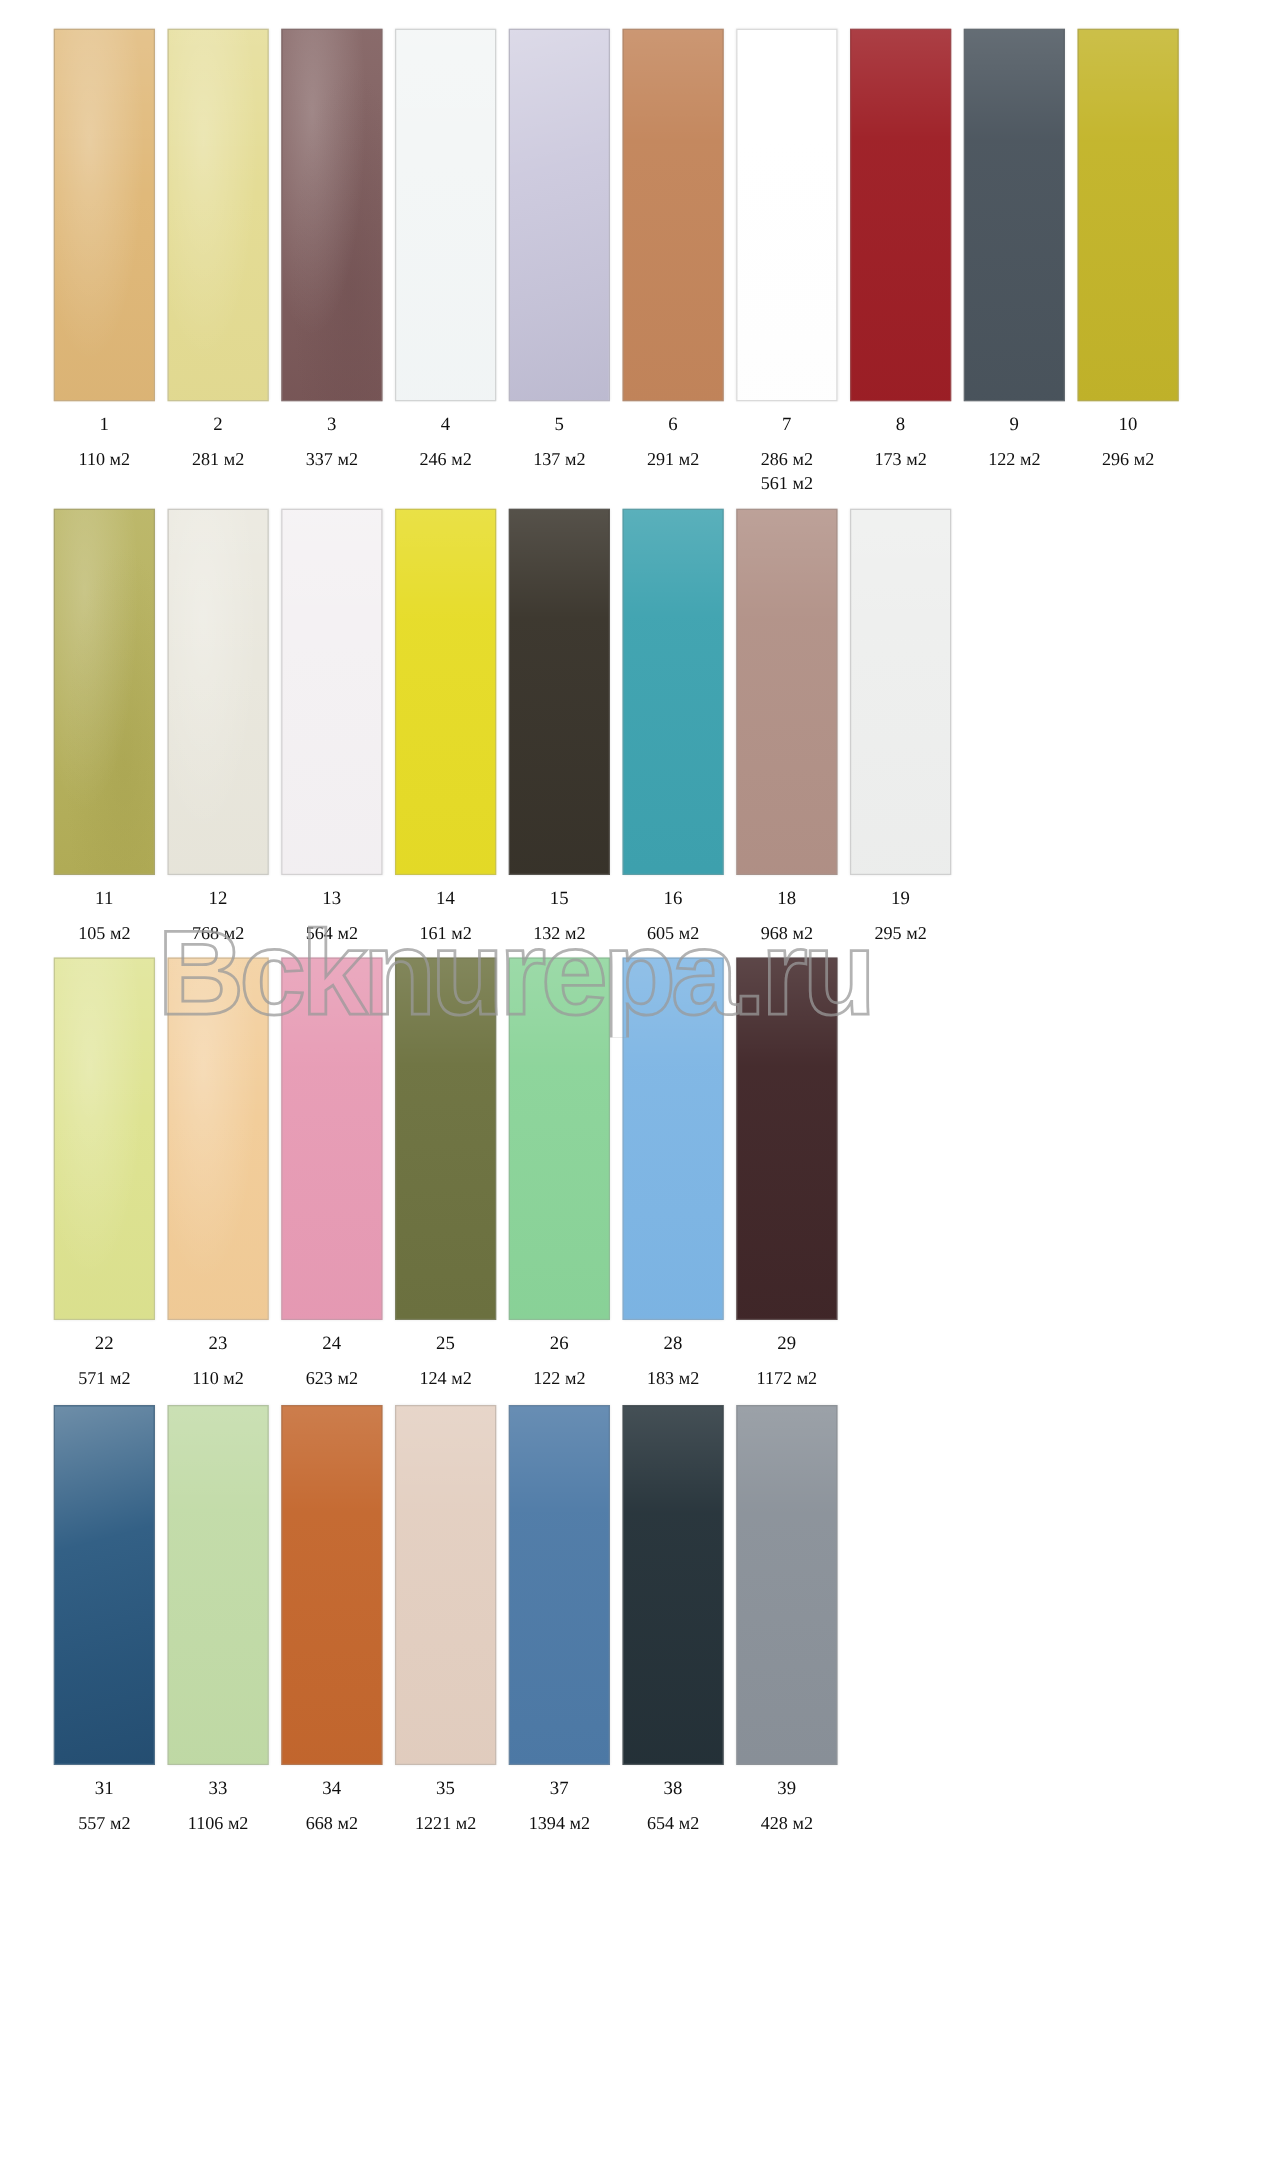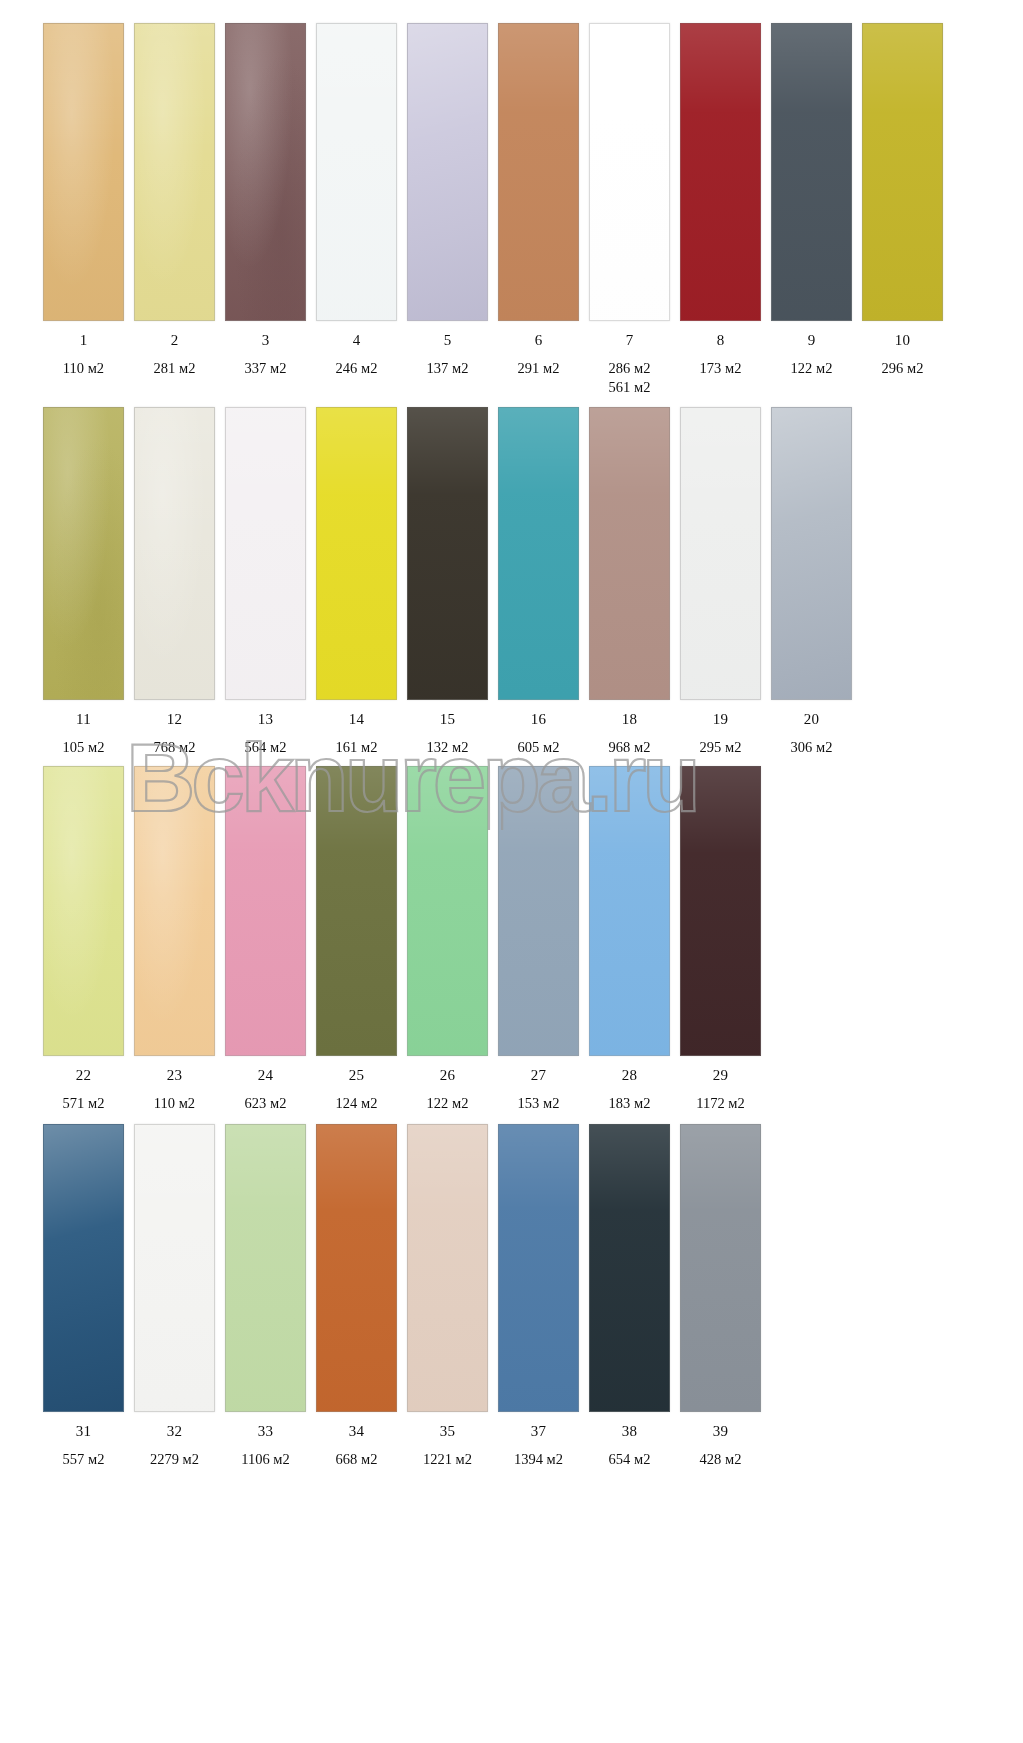--- a/index.html
+++ b/index.html
@@ -225,27 +225,20 @@
         <div class="chip-num">18</div>
         <div class="chip-area">968 м2</div>
       </div>
       <div class="swatch-cell">
         <div class="chip" style="background: rgb(238, 239, 238);">
           <div class="chip-sheen" style="background: linear-gradient(rgba(255, 255, 255, 0.14) 0%, rgba(255, 255, 255, 0.02) 30%, rgba(224, 226, 225, 0.18) 100%);"></div>
         </div>
         <div class="chip-num">19</div>
         <div class="chip-area">295 м2</div>
       </div>
-      <div class="swatch-cell">
-        <div class="chip" style="background: rgb(180, 188, 198);">
-          <div class="chip-sheen" style="background: linear-gradient(165deg, rgba(255, 255, 255, 0.3) 0%, rgba(255, 255, 255, 0.02) 38%, rgba(154, 164, 178, 0.333) 72%, rgba(154, 164, 178, 0.667) 100%);"></div>
-        </div>
-        <div class="chip-num">20</div>
-        <div class="chip-area">306 м2</div>
-      </div>
     </div>
   <div class="swatch-row" id="row-3">
       <div class="swatch-cell">
         <div class="chip" style="background: rgb(222, 227, 146);">
           <div class="chip-sheen" style="background: radial-gradient(at 35% 30%, rgba(255, 255, 255, 0.26), rgba(255, 255, 255, 0) 60%), linear-gradient(rgba(255, 255, 255, 0.14) 0%, rgba(255, 255, 255, 0) 45%, rgba(204, 211, 127, 0.227) 100%);"></div>
         </div>
         <div class="chip-num">22</div>
         <div class="chip-area">571 м2</div>
       </div>
       <div class="swatch-cell">
@@ -270,27 +263,20 @@
         <div class="chip-area">124 м2</div>
       </div>
       <div class="swatch-cell">
         <div class="chip" style="background: rgb(140, 212, 154);">
           <div class="chip-sheen" style="background: linear-gradient(rgba(255, 255, 255, 0.14) 0%, rgba(255, 255, 255, 0.02) 30%, rgba(121, 196, 137, 0.18) 100%);"></div>
         </div>
         <div class="chip-num">26</div>
         <div class="chip-area">122 м2</div>
       </div>
       <div class="swatch-cell">
-        <div class="chip" style="background: rgb(147, 166, 184);">
-          <div class="chip-sheen" style="background: linear-gradient(rgba(255, 255, 255, 0.14) 0%, rgba(255, 255, 255, 0.02) 30%, rgba(129, 150, 170, 0.18) 100%);"></div>
-        </div>
-        <div class="chip-num">27</div>
-        <div class="chip-area">153 м2</div>
-      </div>
-      <div class="swatch-cell">
         <div class="chip" style="background: rgb(127, 182, 228);">
           <div class="chip-sheen" style="background: linear-gradient(rgba(255, 255, 255, 0.14) 0%, rgba(255, 255, 255, 0.02) 30%, rgba(107, 166, 217, 0.18) 100%);"></div>
         </div>
         <div class="chip-num">28</div>
         <div class="chip-area">183 м2</div>
       </div>
       <div class="swatch-cell">
         <div class="chip" style="background: rgb(66, 40, 42);">
           <div class="chip-sheen" style="background: linear-gradient(rgba(255, 255, 255, 0.14) 0%, rgba(255, 255, 255, 0.02) 30%, rgba(52, 30, 32, 0.18) 100%);"></div>
         </div>
@@ -298,27 +284,20 @@
         <div class="chip-area">1172 м2</div>
       </div>
     </div>
   <div class="swatch-row" id="row-4">
       <div class="swatch-cell">
         <div class="chip" style="background: rgb(47, 93, 131);">
           <div class="chip-sheen" style="background: linear-gradient(165deg, rgba(255, 255, 255, 0.3) 0%, rgba(255, 255, 255, 0.02) 38%, rgba(31, 70, 104, 0.333) 72%, rgba(31, 70, 104, 0.667) 100%);"></div>
         </div>
         <div class="chip-num">31</div>
         <div class="chip-area">557 м2</div>
-      </div>
-      <div class="swatch-cell">
-        <div class="chip" style="background: rgb(244, 244, 242);">
-          <div class="chip-sheen" style="background: linear-gradient(rgba(255, 255, 255, 0.14) 0%, rgba(255, 255, 255, 0.02) 30%, rgba(232, 232, 230, 0.18) 100%);"></div>
-        </div>
-        <div class="chip-num">32</div>
-        <div class="chip-area">2279 м2</div>
       </div>
       <div class="swatch-cell">
         <div class="chip" style="background: rgb(194, 219, 168);">
           <div class="chip-sheen" style="background: linear-gradient(rgba(255, 255, 255, 0.14) 0%, rgba(255, 255, 255, 0.02) 30%, rgba(176, 205, 148, 0.18) 100%);"></div>
         </div>
         <div class="chip-num">33</div>
         <div class="chip-area">1106 м2</div>
       </div>
       <div class="swatch-cell">
         <div class="chip" style="background: rgb(196, 104, 47);">

